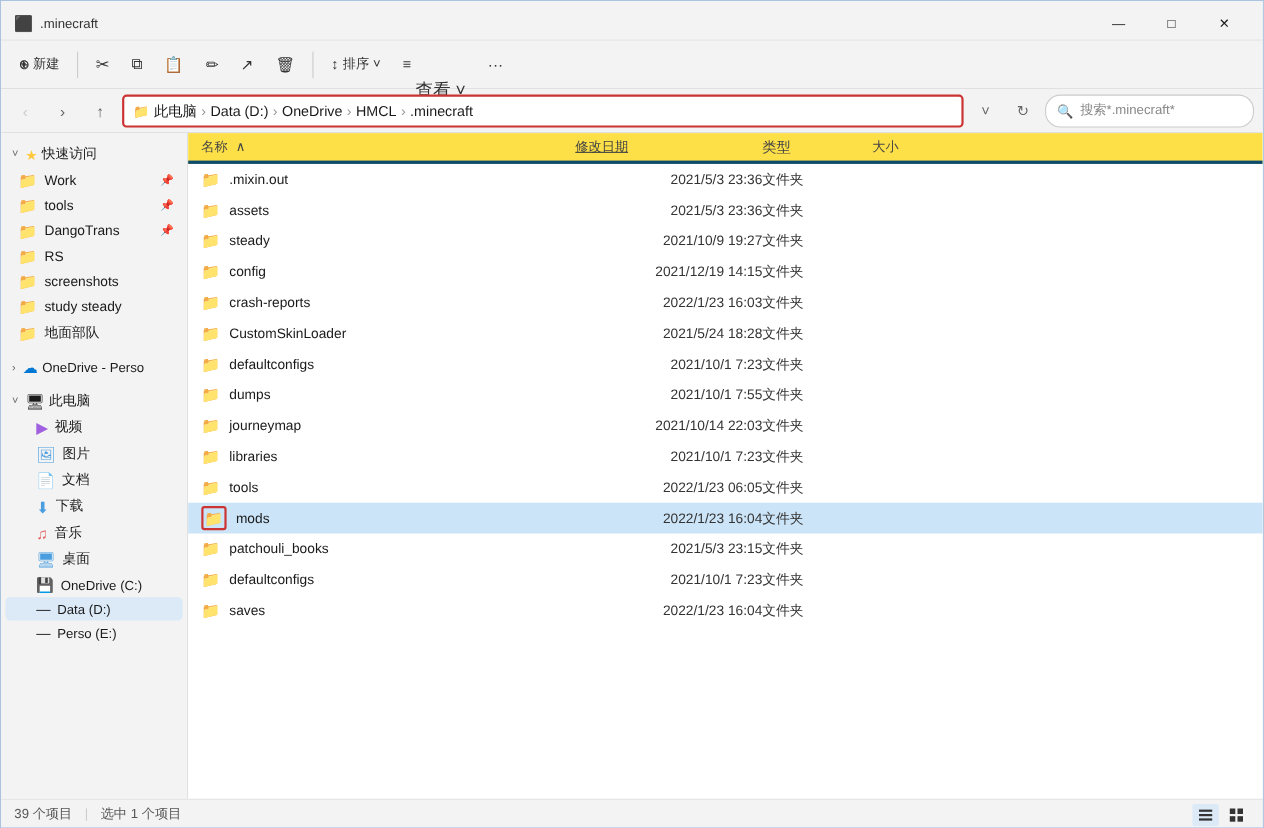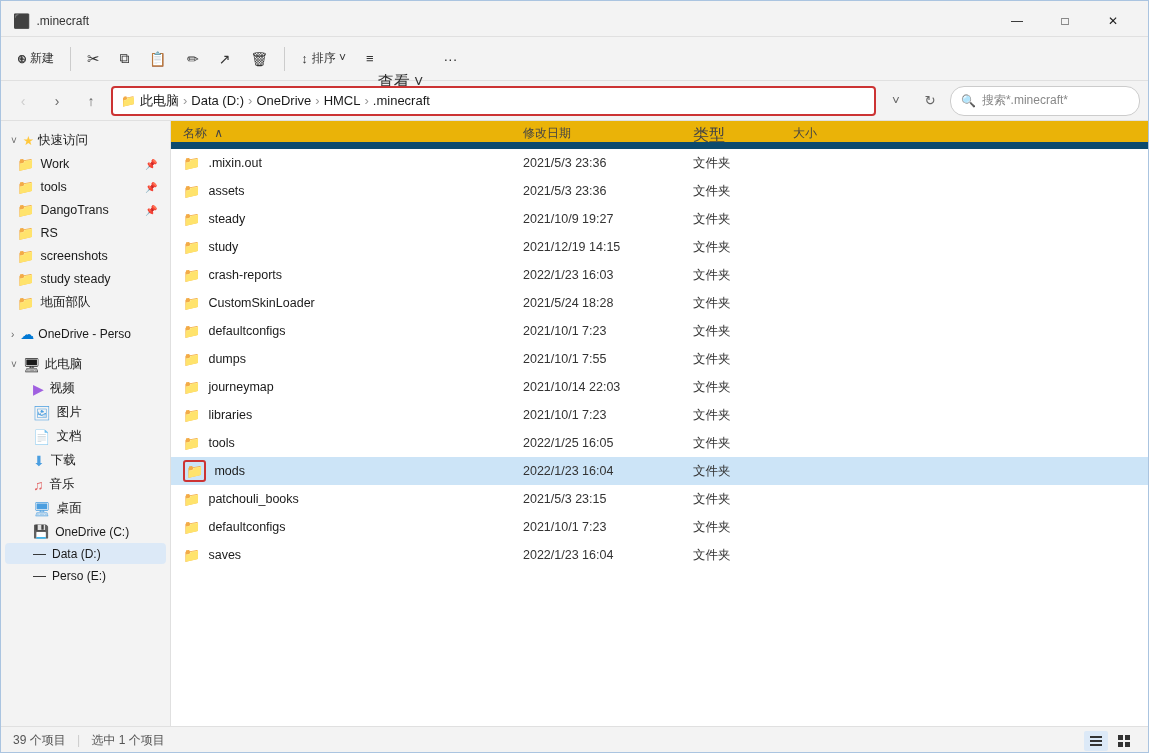--- a/index.html
+++ b/index.html
@@ -38,29 +38,29 @@
     .sidebar-item { display: flex; align-items: center; padding: 3px 8px 3px 12px; cursor: pointer; gap: 6px; font-size: 12.5px; color: #1a1a1a; border-radius: 4px; margin: 1px 4px; white-space: nowrap; }
     .sidebar-item.active { background: #dce9f7; }
     .sidebar-item .pin { color: #888; font-size: 10px; margin-left: auto; }
     .sidebar-chevron { color: #666; font-size: 10px; cursor: pointer; padding: 2px; }
     .sidebar-header { display: flex; align-items: center; padding: 3px 8px; gap: 4px; font-size: 12.5px; color: #1a1a1a; cursor: pointer; }
     .folder-icon { color: #ffc83d; font-size: 14px; }
     .star-icon { color: #ffc83d; }
 
     
     .file-list { flex: 1; background: white; overflow-y: auto; }
-    .file-list-header { display: flex; align-items: flex-start; padding: 4px 12px; border-bottom: 7px solid #0c4a6e; background: #eab308; height: 28px; }
+    .file-list-header { display: flex; align-items: center; padding: 4px 12px; border-bottom: 3px solid #0c4a6e; background: #fde047; height: 28px; }
     .col-name { width: 340px; color: #444; font-size: 12px; cursor: pointer; }
-    .col-date { width: 170px; color: #444; font-size: 12px; cursor: pointer; }
-    .col-type { width: 100px; color: #444; font-size: 16px; cursor: pointer; font-family: Liberation Mono, monospace; }
+    .col-date { width: 170px; color: #444; font-size: 12px; cursor: pointer; text-decoration: underline; }
+    .col-type { width: 100px; color: #444; font-size: 13px; cursor: pointer; font-family: Liberation Mono, monospace; }
     .col-size { width: 80px; color: #444; font-size: 12px; cursor: pointer; }
     .file-row { display: flex; align-items: center; padding: 3px 12px; height: 28px; cursor: pointer; }
     .file-row.selected { background: #cce4f7; }
     .file-row .file-name { width: 340px; display: flex; align-items: center; gap: 8px; font-size: 12.5px; }
-    .file-row .file-date { width: 170px; font-size: 12.5px; color: #333; }
+    .file-row .file-date { width: 170px; font-size: 12.5px; color: #333; text-align: right; }
     .file-row .file-type { width: 100px; font-size: 12.5px; color: #333; }
     .file-row .file-size { width: 80px; font-size: 12.5px; color: #333; }
     .folder-sm { color: #ffc83d; font-size: 14px; }
 
     
     .status-bar { display: flex; align-items: center; justify-content: space-between; padding: 4px 12px; border-top: 1px solid #e0e0e0; background: #f3f3f3; height: 28px; font-size: 12px; color: #555; }
     .status-right { display: flex; gap: 4px; }
     .view-btn { width: 24px; height: 20px; display: flex; align-items: center; justify-content: center; border: none; background: transparent; cursor: pointer; color: #555; border-radius: 2px; }
     .view-btn.active { background: #dce9f7; }
 
@@ -292,21 +292,21 @@
             <span class="folder-sm">📁</span>
             <span>steady</span>
           </div>
           <div class="file-date">2021/10/9 19:27</div>
           <div class="file-type">文件夹</div>
           <div class="file-size"></div>
         </div>
         <div class="file-row">
           <div class="file-name">
             <span class="folder-sm">📁</span>
-            <span>study</span>
+            <span>config</span>
           </div>
           <div class="file-date">2021/12/19 14:15</div>
           <div class="file-type">文件夹</div>
           <div class="file-size"></div>
         </div>
         <div class="file-row">
           <div class="file-name">
             <span class="folder-sm">📁</span>
             <span>crash-reports</span>
           </div>
@@ -357,21 +357,21 @@
           </div>
           <div class="file-date">2021/10/1 7:23</div>
           <div class="file-type">文件夹</div>
           <div class="file-size"></div>
         </div>
         <div class="file-row">
           <div class="file-name">
             <span class="folder-sm">📁</span>
             <span>tools</span>
           </div>
-          <div class="file-date">2022/1/25 16:05</div>
+          <div class="file-date">2022/1/23 06:05</div>
           <div class="file-type">文件夹</div>
           <div class="file-size"></div>
         </div>
         <div class="file-row selected">
           <div class="file-name">
             <span class="folder-sm" style="color: rgb(255, 200, 61); font-size: 14px; border: 2px solid rgb(204, 51, 51); border-radius: 3px; padding: 1px;">📁</span>
             <span>mods</span>
           </div>
           <div class="file-date">2022/1/23 16:04</div>
           <div class="file-type">文件夹</div>

